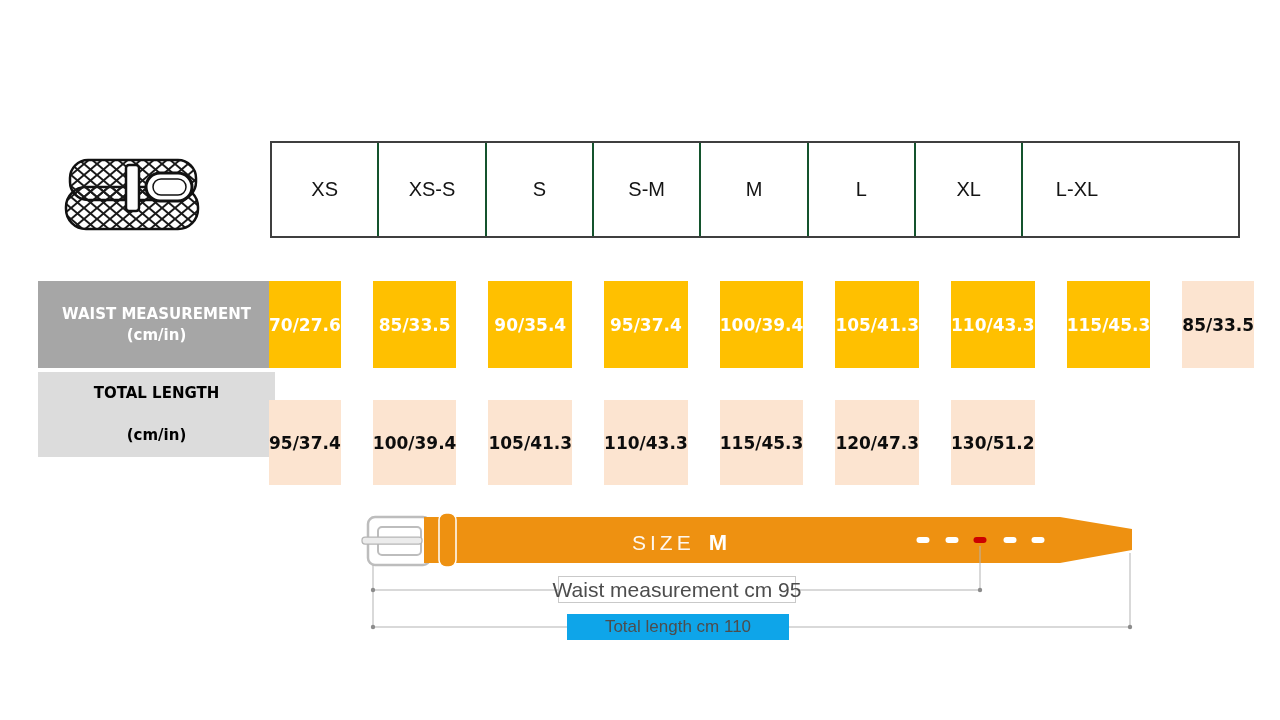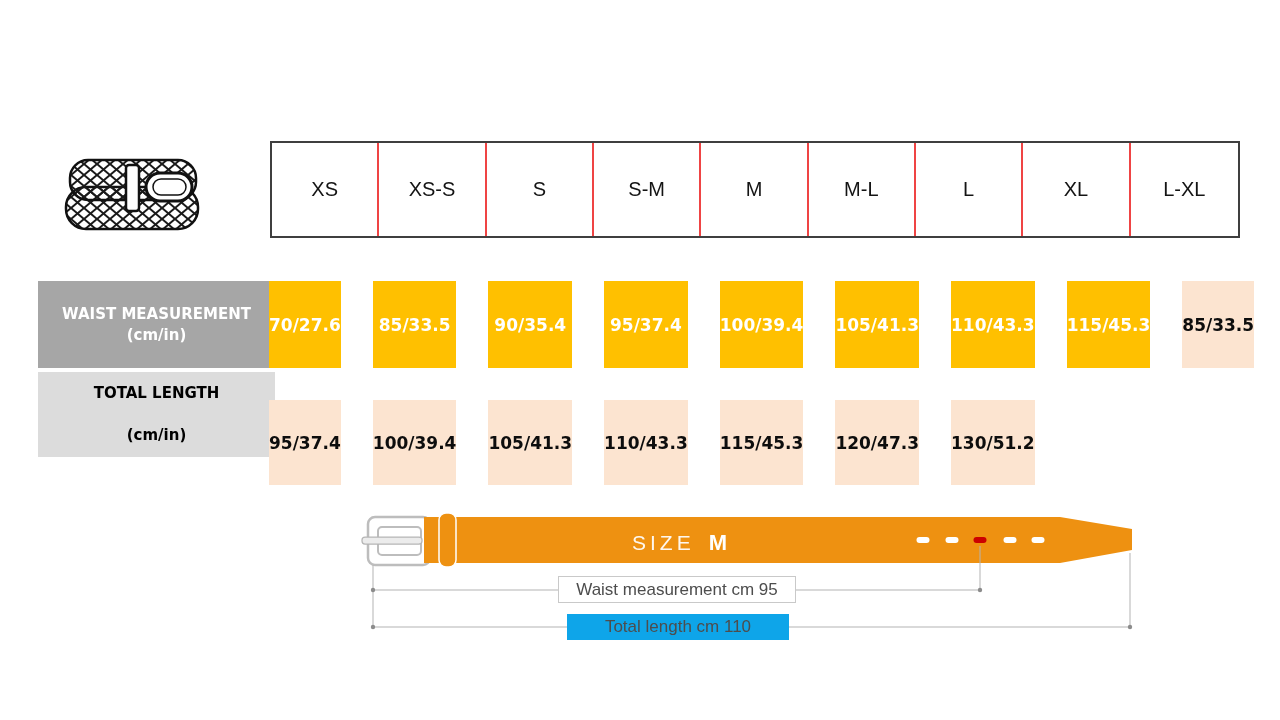--- a/index.html
+++ b/index.html
@@ -4,21 +4,21 @@
 <style>
   html,body{margin:0;padding:0;background:#fff;}
   .page{position:relative;width:1280px;height:720px;background:#ffffff;overflow:hidden;
         font-family:"Liberation Sans",sans-serif;}
 
   
   .size-table{position:absolute;left:270px;top:141px;width:970px;height:97px;
               box-sizing:border-box;border:2px solid #3f3f3f;
               display:grid;grid-template-columns:repeat(9,1fr);}
   .size-cell{display:flex;align-items:center;justify-content:center;
-             border-right:2px solid #ef4444;font-size:20px;color:#141414;background:#fff;}
+             border-right:2px solid #14532d;font-size:20px;color:#141414;background:#fff;}
   .size-cell:last-child{border-right:none;}
 
   
   .labels{position:absolute;left:14px;top:281px;width:237px;margin-left:24px;}
   .label-block{display:flex;flex-direction:column;align-items:center;justify-content:center;
                font-family:"DejaVu Sans",sans-serif;font-weight:bold;font-size:15px;line-height:1.4;
                text-align:center;}
   .label-waist{height:87px;background:#a6a6a6;color:#ffffff;}
   .label-total{height:85px;background:#dcdcdc;color:#000000;margin-top:4px;gap:21px;}
 
@@ -37,21 +37,21 @@
   
   .belt-diagram{position:absolute;left:360px;top:500px;}
   .size-label{position:absolute;left:560px;top:527px;width:240px;height:28px;
               text-align:center;color:rgba(255,255,255,0.93);font-size:21px;
               letter-spacing:4px;line-height:32px;white-space:nowrap;}
   .size-label .size-value{font-weight:bold;font-size:22px;letter-spacing:1px;
               margin-left:14px;color:#ffffff;}
   .waist-box{position:absolute;left:558px;top:576px;width:238px;height:27px;
              box-sizing:border-box;background:#ffffff;border:1px solid #c9c9c9;
              display:flex;align-items:center;justify-content:center;
-             font-size:17px;color:#4d4d4d;white-space:nowrap;}
+             font-size:21px;color:#4d4d4d;white-space:nowrap;}
   .total-label{position:absolute;left:567px;top:614px;width:222px;height:26px;
              background:#0ea5e9;display:flex;align-items:center;justify-content:center;
              font-size:17px;color:#4d4d4d;white-space:nowrap;}
 </style>
 </head>
 <body>
 
 <div class="page">
 
   <svg class="belt-illustration" width="148" height="100" viewBox="0 0 148 100">
@@ -67,21 +67,20 @@
     <rect x="88" y="31" width="46" height="28" rx="14" fill="#ffffff" stroke="#111" stroke-width="3"></rect>
     <rect x="95" y="37" width="33" height="16" rx="8" fill="#ffffff" stroke="#111" stroke-width="1.5"></rect>
   </svg>
 
   <div class="size-table">
     <div class="size-cell">XS</div>
     <div class="size-cell">XS-S</div>
     <div class="size-cell">S</div>
     <div class="size-cell">S-M</div>
     <div class="size-cell">M</div>
-    <div class="size-cell">M-L</div>
     <div class="size-cell">L</div>
     <div class="size-cell">XL</div>
     <div class="size-cell">L-XL</div>
   </div>
 
   <div class="labels">
     <div class="label-block label-waist">
       <span>WAIST MEASUREMENT</span>
       <span>(cm/in)</span>
     </div>

